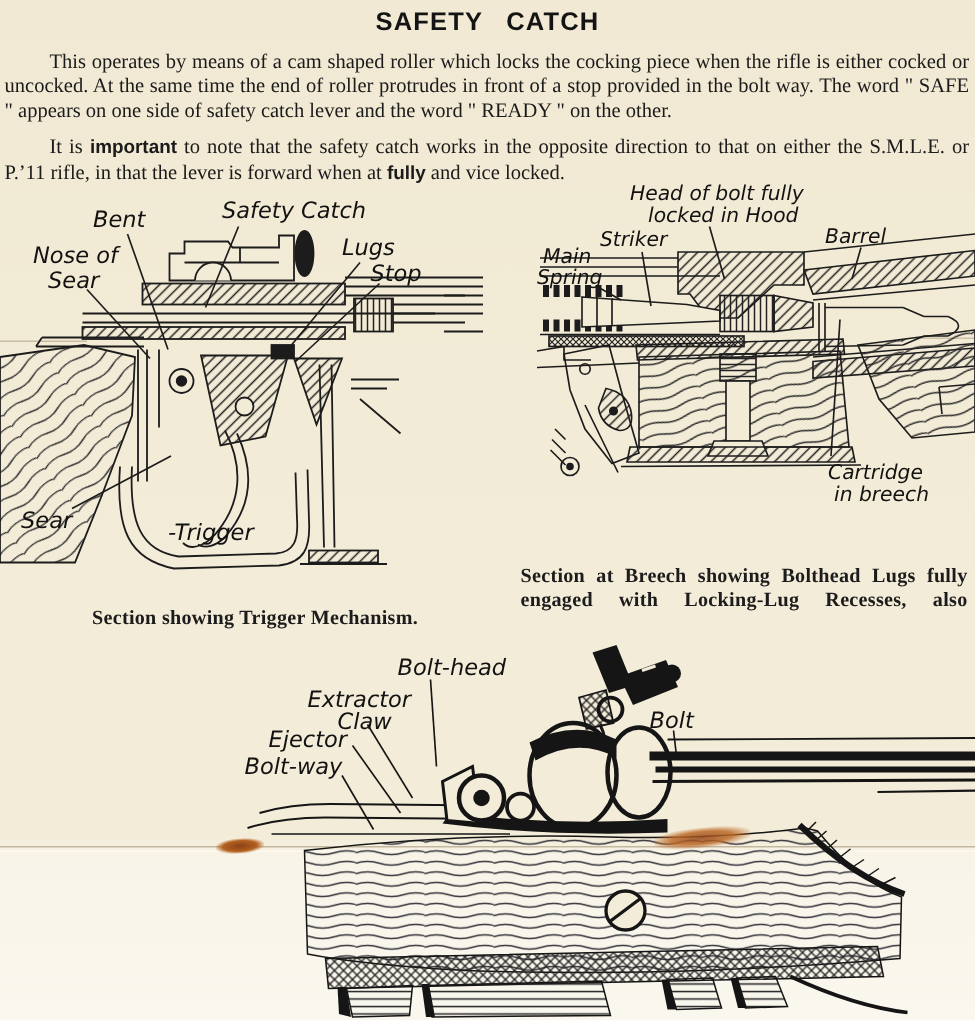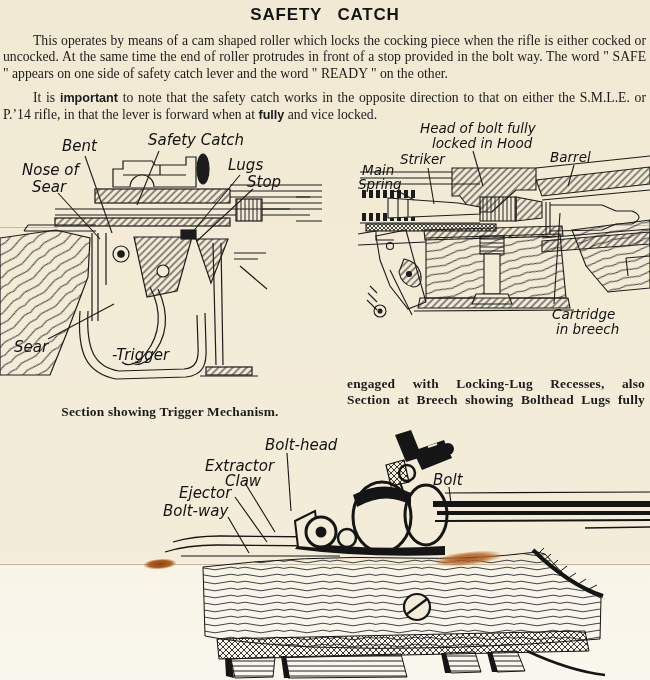--- a/index.html
+++ b/index.html
@@ -63,21 +63,21 @@
 <div id="page">
 
   <div class="fold" id="fold-mid-left"></div>
   <div class="fold" id="fold-mid-right"></div>
   <div class="fold" id="fold-low"></div>
 
   <h1 class="title">SAFETY CATCH</h1>
 
   <p class="body-para"><span>This operates by means of a cam shaped roller which locks the cocking piece when the rifle is either cocked or uncocked.  At the same time the end of roller protrudes in front of a stop provided in the bolt way.  The word " SAFE " appears on one side of safety catch lever and the word " READY " on the other.</span></p>
 
-  <p class="body-para"><span>It is </span><b>important</b><span> to note that the safety catch works in the opposite direction to that on either the S.M.L.E. or P.’14 rifle, in that the lever is forward when at </span><b>fully</b><span> and vice locked.</span></p>
+  <p class="body-para"><span>It is </span><b>important</b><span> to note that the safety catch works in the opposite direction to that on either the S.M.L.E. or P.’11 rifle, in that the lever is forward when at </span><b>fully</b><span> and vice locked.</span></p>
 
   <svg class="fig" style="left:0px;top:125px;" width="330" height="275" viewBox="0 0 330 275">
     <defs>
       <pattern id="t-hatch" width="5" height="5" patternUnits="userSpaceOnUse" patternTransform="rotate(45)">
         <line x1="1" y1="0" x2="1" y2="5" stroke="#222" stroke-width="1"></line>
       </pattern>
       <pattern id="t-vlines" width="4" height="4" patternUnits="userSpaceOnUse">
         <line x1="1" y1="0" x2="1" y2="4" stroke="#222" stroke-width="1"></line>
       </pattern>
       <pattern id="t-wood" width="46" height="9" patternUnits="userSpaceOnUse" patternTransform="rotate(-38)">
@@ -231,22 +231,22 @@
       <text class="sm" x="70" y="46">Striker</text>
       <text class="sm" x="32" y="57">Main</text>
       <text class="sm" x="28" y="71">Spring</text>
       <text class="sm" x="220" y="44">Barrel</text>
       <text class="sm" x="222" y="201">Cartridge</text>
       <text class="sm" x="226" y="216">in breech</text>
     </g>
   </svg>
 
   <div class="caption caption-breech">
+    <span class="jl">Section at Breech showing Bolthead Lugs fully</span>
     <span class="jl">engaged with Locking-Lug Recesses, also</span>
-    <span class="jl">Section at Breech showing Bolthead Lugs fully</span>
   </div>
 
   <svg class="fig" style="left:145px;top:425px;" width="505" height="255" viewBox="0 0 505 255">
     <defs>
       <pattern id="s-grain" width="46" height="7" patternUnits="userSpaceOnUse">
         <path d="M0,3.5 q8,-2.6 16,0 t16,0 t16,0" fill="none" stroke="#2b2b33" stroke-width="0.9"></path>
       </pattern>
       <pattern id="s-cross" width="6" height="6" patternUnits="userSpaceOnUse">
         <path d="M0,0 L6,6 M6,0 L0,6" stroke="#222" stroke-width="0.9"></path>
       </pattern>

